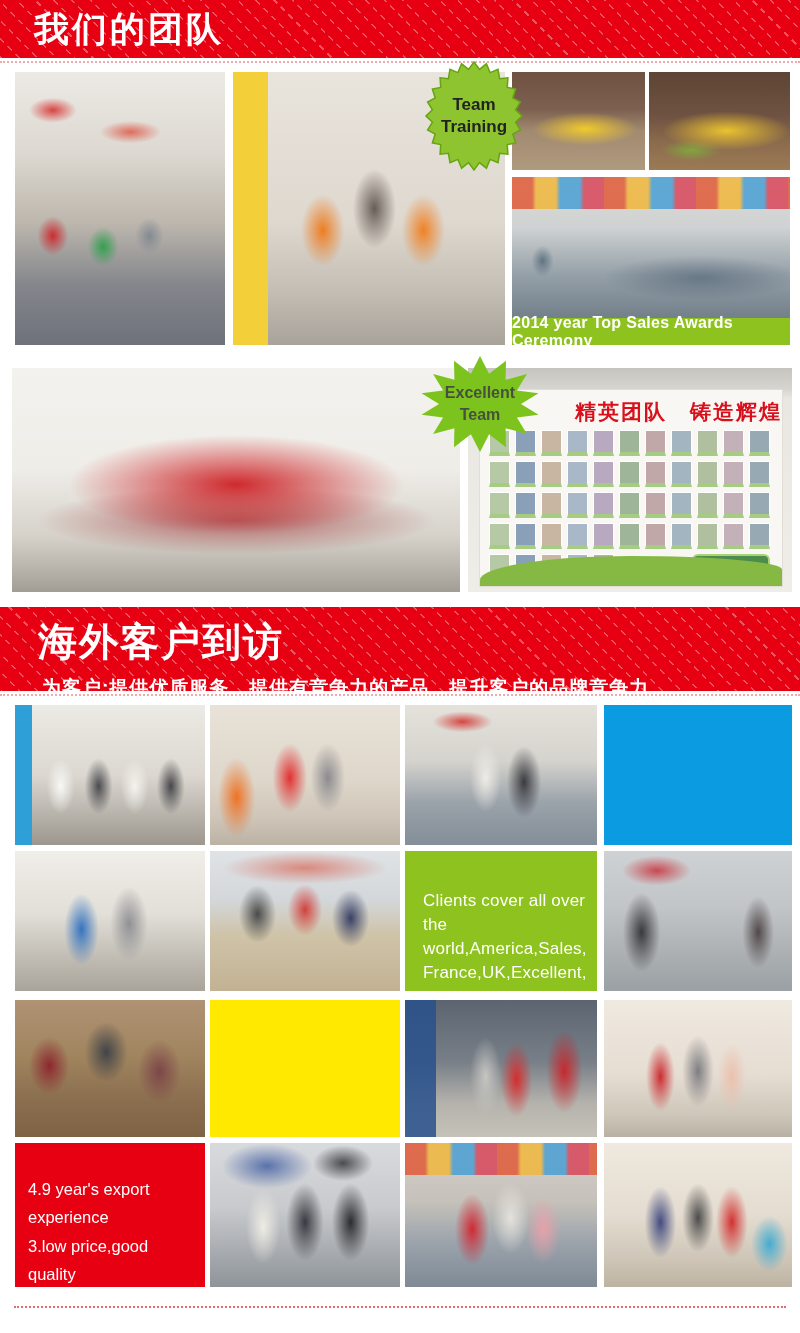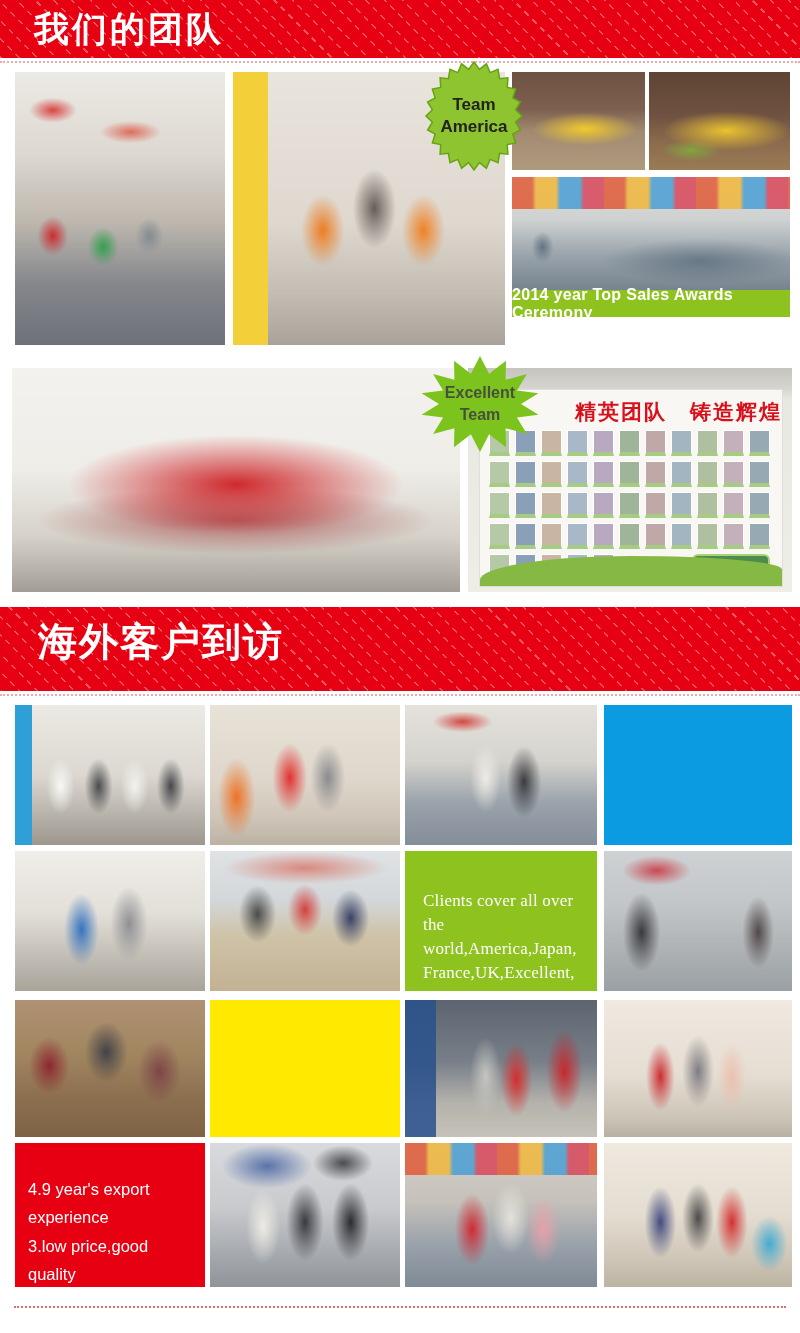--- a/index.html
+++ b/index.html
@@ -136,21 +136,21 @@
 
   
   .green-caption {
     position:absolute; left:0; right:0; bottom:0; height:27px;
     background:var(--lime-green,#8dc21f); color:#fff; font-size:16px; font-weight:bold;
     display:flex; align-items:center; justify-content:center; letter-spacing:.3px;
   }
   .block-blue  { background:var(--sky-blue,#0a9be0); }
   .block-yellow{ background:var(--block-yellow,#ffe900); }
   .clients-box { background:var(--lime-green,#8dc21f); color:#fff; padding:38px 10px 12px 18px;
-    font-size:17px; line-height:1.42; letter-spacing:.2px;font-family:Liberation Serif, serif; }
+    font-size:17px; line-height:1.42; letter-spacing:.2px; }
   .adv-box { background:var(--banner-red,#e60012); color:#fff; padding:32px 6px 0 13px;
     font-size:16.5px; line-height:1.72; }
 
   
   .badge { position:absolute; }
   .badge svg { display:block; }
   .badge .badge-text { position:absolute; inset:0; display:flex; flex-direction:column;
     align-items:center; justify-content:center; font-weight:bold; }
   .badge-training .badge-text { color:#222; font-size:17px; line-height:1.3; }
   .badge-excellent .badge-text { color:#46503c; font-size:16px; line-height:1.35;text-align:right; }
@@ -174,32 +174,32 @@
 
 <div class="abs banner banner1">
   <span class="b-title">我们的团队</span>
 </div>
 <div class="abs divider divider1"></div>
 
 <div class="photo pA" style="left:15px;top:72px;width:210px;height:273px;"></div>
 <div class="photo pB" style="left:233px;top:72px;width:272px;height:273px;"></div>
 <div class="photo pC" style="left:512px;top:72px;width:133px;height:98px;"></div>
 <div class="photo pD" style="left:649px;top:72px;width:141px;height:98px;"></div>
-<div class="photo pE" style="left:512px;top:177px;width:278px;height:140px;padding-left:13px;">
+<div class="photo pE" style="left:512px;top:177px;width:278px;height:168px;padding-left:13px;">
   <div class="flags"></div>
   <div class="green-caption">2014 year Top Sales Awards Ceremony</div>
 </div>
 
 <div class="badge badge-training" style="left:424px;top:60px;width:100px;height:112px;">
   <svg width="100" height="112" viewBox="0 0 100 112">
     <polygon fill="#8ec42f" stroke="#67a313" stroke-width="1.5" points="50.0,2.0 55.5,9.4 62.4,3.8 66.1,12.6 74.0,9.2 75.6,18.7 83.9,17.8 83.3,27.4 91.6,29.0 88.8,38.0 96.4,42.0 91.6,49.9 98.0,56.0 91.6,62.1 96.4,70.0 88.8,74.0 91.6,83.0 83.3,84.6 83.9,94.2 75.6,93.3 74.0,102.8 66.1,99.4 62.4,108.2 55.5,102.6 50.0,110.0 44.5,102.6 37.6,108.2 33.9,99.4 26.0,102.8 24.4,93.3 16.1,94.2 16.7,84.6 8.4,83.0 11.2,74.0 3.6,70.0 8.4,62.1 2.0,56.0 8.4,49.9 3.6,42.0 11.2,38.0 8.4,29.0 16.7,27.4 16.1,17.8 24.4,18.7 26.0,9.2 33.9,12.6 37.6,3.8 44.5,9.4"></polygon>
   </svg>
   <div class="badge-text">
     <span>Team</span>
-    <span>America</span>
+    <span>Training</span>
   </div>
 </div>
 
 <div class="photo pF" style="left:12px;top:368px;width:448px;height:224px;"></div>
 <div class="photo wall" style="left:468px;top:368px;width:324px;height:224px;">
   <div class="wall-board">
     <div class="wall-title">精英团队　铸造辉煌</div>
     <div class="wall-grid">
         <div class="wall-row">
           <div class="wall-tile" style="background: rgb(181, 201, 166);"></div>
@@ -271,33 +271,34 @@
     <polygon fill="#7dc31d" points="62.0,2.0 71.1,19.8 88.0,6.8 87.6,25.8 108.9,20.1 98.9,36.5 120.5,39.3 103.0,50.0 120.5,60.7 98.9,63.5 108.9,79.9 87.6,74.2 88.0,93.2 71.1,80.2 62.0,98.0 52.9,80.2 36.0,93.2 36.4,74.2 15.1,79.9 25.1,63.5 3.5,60.7 21.0,50.0 3.5,39.3 25.1,36.5 15.1,20.1 36.4,25.8 36.0,6.8 52.9,19.8"></polygon>
   </svg>
   <div class="badge-text">
     <span>Excellent</span>
     <span>Team</span>
   </div>
 </div>
 
 <div class="abs banner banner2">
   <span class="b-title">海外客户到访</span>
+  <span class="b-sub">为客户:提供优质服务，提供有竞争力的产品，提升客户的品牌竞争力。</span>
 </div>
 <div class="abs divider divider2"></div>
 
 <div class="photo c1" style="left:15px;top:705px;width:190px;height:140px;"></div>
 <div class="photo c2" style="left:210px;top:705px;width:190px;height:140px;"></div>
 <div class="photo c3" style="left:405px;top:705px;width:192px;height:140px;"></div>
 <div class="photo block-blue" style="left:604px;top:705px;width:188px;height:140px;"></div>
 
 <div class="photo c5" style="left:15px;top:851px;width:190px;height:140px;"></div>
 <div class="photo c6" style="left:210px;top:851px;width:190px;height:140px;"></div>
 <div class="photo clients-box" style="left:405px;top:851px;width:192px;height:140px;">
   <div>Clients cover all over the</div>
-  <div>world,America,Japan,</div>
+  <div>world,America,Sales,</div>
   <div>France,UK,Excellent,</div>
   <div>Saudi and so on.</div>
 </div>
 <div class="photo c8" style="left:604px;top:851px;width:188px;height:140px;"></div>
 
 <div class="photo c9" style="left:15px;top:1000px;width:190px;height:137px;"></div>
 <div class="photo block-yellow" style="left:210px;top:1000px;width:190px;height:137px;"></div>
 <div class="photo c11" style="left:405px;top:1000px;width:192px;height:137px;"></div>
 <div class="photo c12" style="left:604px;top:1000px;width:188px;height:137px;"></div>
 

